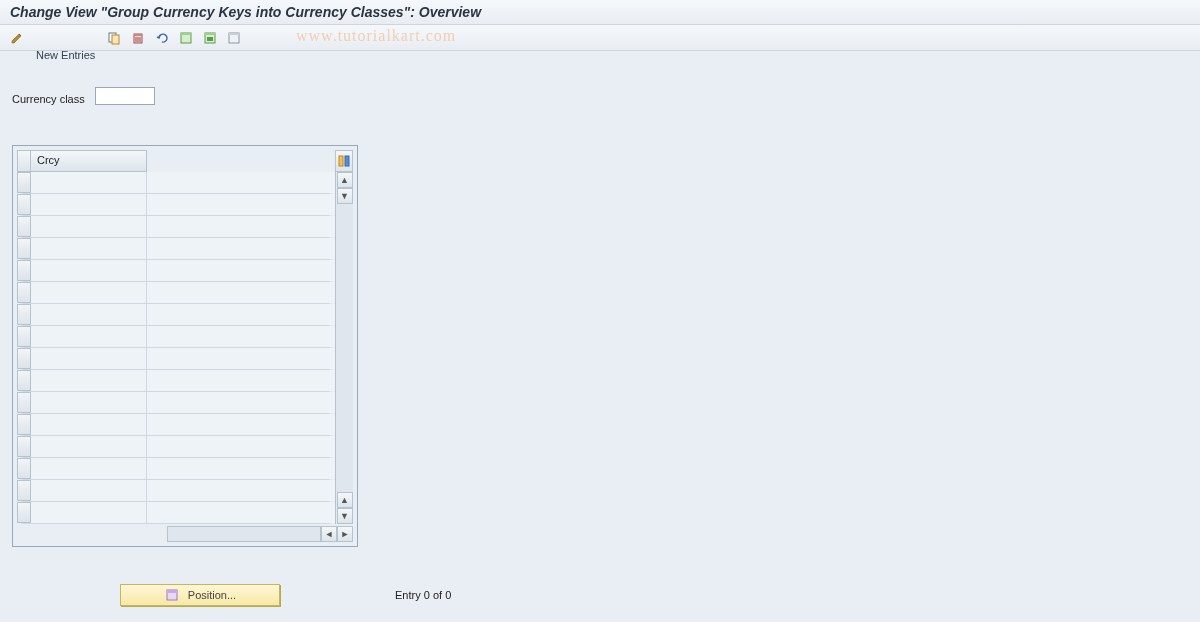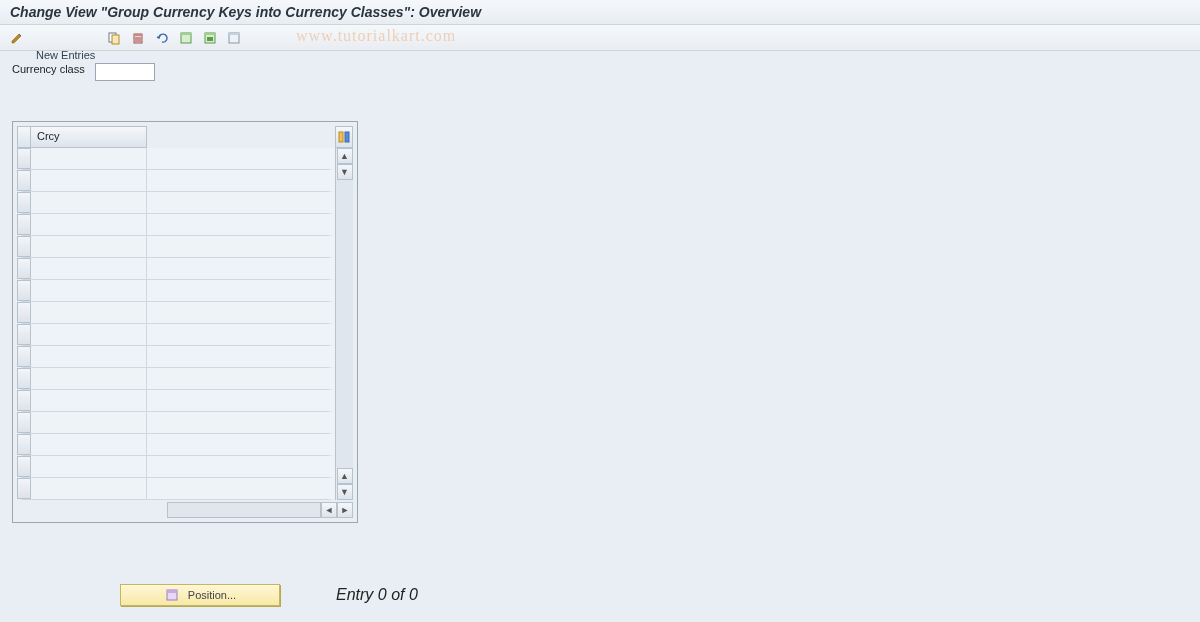--- a/index.html
+++ b/index.html
@@ -52,23 +52,24 @@
   opacity: 0.55;
   font-family: 'Times New Roman', serif;
   letter-spacing: 1px;
   pointer-events: none;
 }
 .content {
   padding: 12px 12px 4px 12px;
 }
 .field-row {
   display: flex;
-  align-items: flex-start;
+  align-items: flex-end;
   gap: 10px;
   margin-bottom: 40px;
+  margin-top: 24px;
 }
 .field-label { font-size: 11px; color: #222; }
 .field-input {
   width: 60px; height: 18px;
   border: 1px solid #9aa7b4;
   background: #fff;
   font-size: 11px;
   padding: 0 3px;
 }
 .table-wrap {
@@ -145,36 +146,36 @@
   gap:0;
 }
 .hscroll .track { flex:1; background:#dfe6ed; border:1px solid #b7c2cd; }
 .hscroll .arrow { width:16px;height:16px; }
 .bottom-bar {
   position:absolute;
   left: 120px;
   top: 584px;
   display:flex;
   align-items:center;
-  gap: 56px;
+  gap: 115px;
 }
 .position-btn {
   width: 160px; height: 22px;
   background: linear-gradient(#fff7d6, #f7e9a7);
   border:1px solid #c7b45e;
   display:flex;align-items:center;justify-content:center;
   gap:8px;
   font-size:11px;color:#444;cursor:pointer;
   box-shadow: 1px 1px 0 #b9a94f;
 }
 .position-btn .p-icon {
   width:16px;height:16px;
   display:inline-flex;align-items:center;justify-content:center;
 }
-.entry-label { font-size:16px; color:#222;font-style:italic; }
+.entry-label { font-size:11px; color:#222; }
 svg { display:block; }
 </style>
 </head>
 <body>
 
 <div class="title-bar">Change View "Group Currency Keys into Currency Classes": Overview</div>
 
 <div class="toolbar">
   <span class="icon-btn">
     <svg width="14" height="14" viewBox="0 0 14 14">

